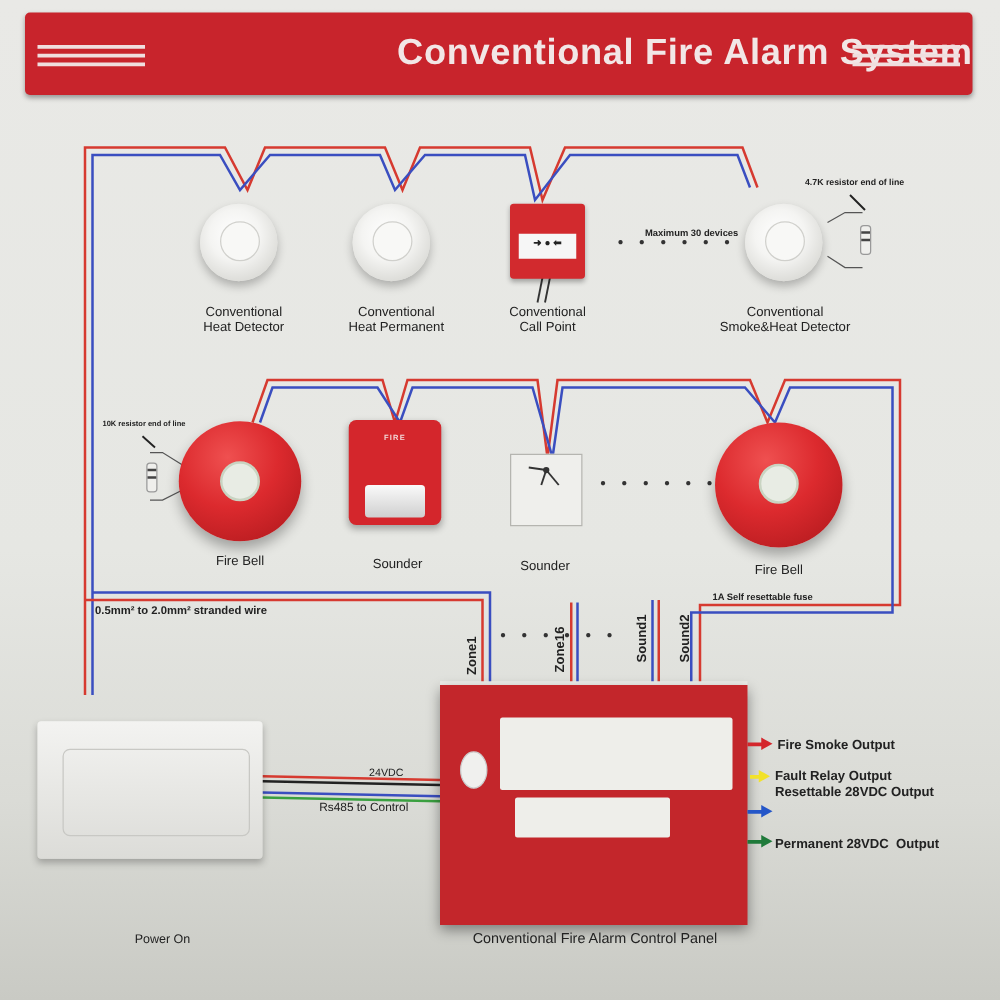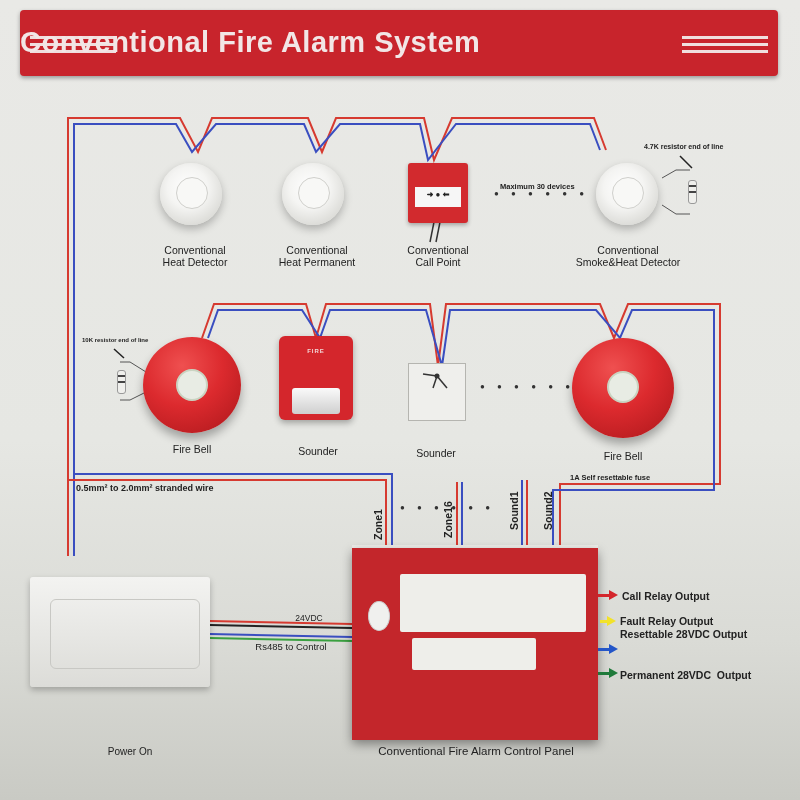--- a/index.html
+++ b/index.html
@@ -1,21 +1,21 @@
 <!DOCTYPE html>
 <html><head>
 <meta charset="utf-8">
 <style>
   html, body { margin:0; padding:0; }
   body { width:800px; height:800px; overflow:hidden; background:#dcdcd6; font-family:"Liberation Sans", sans-serif; }
   .board { position:absolute; left:0; top:0; width:800px; height:800px;
     background: linear-gradient(180deg,#e9e9e6 0%,#e6e7e3 55%,#dadbd6 80%,#c9cac4 100%); }
   .banner { position:absolute; left:20px; top:10px; width:758px; height:66px; background:#c8242c;
     border-radius:4px; box-shadow:0 2px 4px rgba(0,0,0,0.35); }
-  .banner-title { position:absolute; left:0; right:0; top:16px; text-align:left; color:#f2e6e6;
+  .banner-title { position:absolute; left:0; right:0; top:16px; text-align:right; color:#f2e6e6;
     font-weight:bold; font-size:29px; letter-spacing:0.5px; }
   .stripes { position:absolute; top:26px; width:86px; }
   .stripes div { height:3px; background:#f0dede; margin-bottom:4px; }
   svg.wires { position:absolute; left:0; top:0; }
   .label { position:absolute; text-align:center; font-weight:normal; color:#222; font-size:10.5px; line-height:12px; }
   .small { position:absolute; font-weight:bold; color:#222; font-size:7px; }
   .detector { position:absolute; width:62px; height:62px; border-radius:50%;
     background: radial-gradient(circle at 45% 40%, #ffffff 0%, #f4f4f2 40%, #dcdcd8 75%, #c8c8c4 100%);
     box-shadow: 0 4px 8px rgba(0,0,0,0.25); }
   .detector .core { position:absolute; left:16px; top:14px; width:30px; height:30px; border-radius:50%;
@@ -123,21 +123,21 @@
   <div class="callpoint">
     <div class="glass">
         <div class="glass-text">➜ ● ⬅</div>
       </div>
   </div>
   <div class="label" style="left:388px;top:244px;width:100px;">
     <div>Conventional</div>
       <div>Call Point</div>
   </div>
 
-  <div class="small" style="left:500px;top:182px;font-size:7.5px;">Maximum 30 devices</div>
+  <div class="small" style="left:516px;top:182px;font-size:7.5px;">Maximum 30 devices</div>
   <div class="dots" style="left:494px;top:189px;font-size:8px;">● ● ● ● ● ●</div>
 
   <div class="detector" style="left:596px;top:163px;">
       <div class="core"></div>
     </div>
   <div class="label" style="left:568px;top:244px;width:120px;">
     <div>Conventional</div>
       <div>Smoke&amp;Heat Detector</div>
   </div>
   <div class="small" style="left:644px;top:143px;">4.7K resistor end of line</div>
@@ -199,20 +199,20 @@
   <div class="label" style="left:90px;top:746px;width:80px;font-size:10px;">Power On</div>
 
   <div class="panel-top"></div>
   <div class="panel"></div>
   <div class="logo"></div>
   <div class="zone-box"></div>
   <div class="ctrl-box"></div>
   <div class="label" style="left:336px;top:745px;width:280px;font-size:11.5px;">Conventional Fire Alarm Control Panel</div>
 
   <div class="arrow" style="left:598px;top:594px;width:12px;background:#d4262c;border-color:#d4262c;"></div>
-  <div class="out" style="left:622px;top:590px;">Call Relay Output</div>
+  <div class="out" style="left:622px;top:590px;">Fire Smoke Output</div>
   <div class="arrow" style="left:600px;top:620px;width:8px;background:#f2e22a;border-color:#f2e22a;"></div>
   <div class="out" style="left:620px;top:615px;">Fault Relay Output</div>
   <div class="arrow" style="left:598px;top:648px;width:12px;background:#2456c8;border-color:#2456c8;"></div>
   <div class="out" style="left:620px;top:628px;">Resettable 28VDC Output</div>
   <div class="arrow" style="left:598px;top:672px;width:12px;background:#1f7a3a;border-color:#1f7a3a;"></div>
   <div class="out" style="left:620px;top:669px;white-space:pre;">Permanent 28VDC  Output</div>
 </div>
 
 </body></html>

